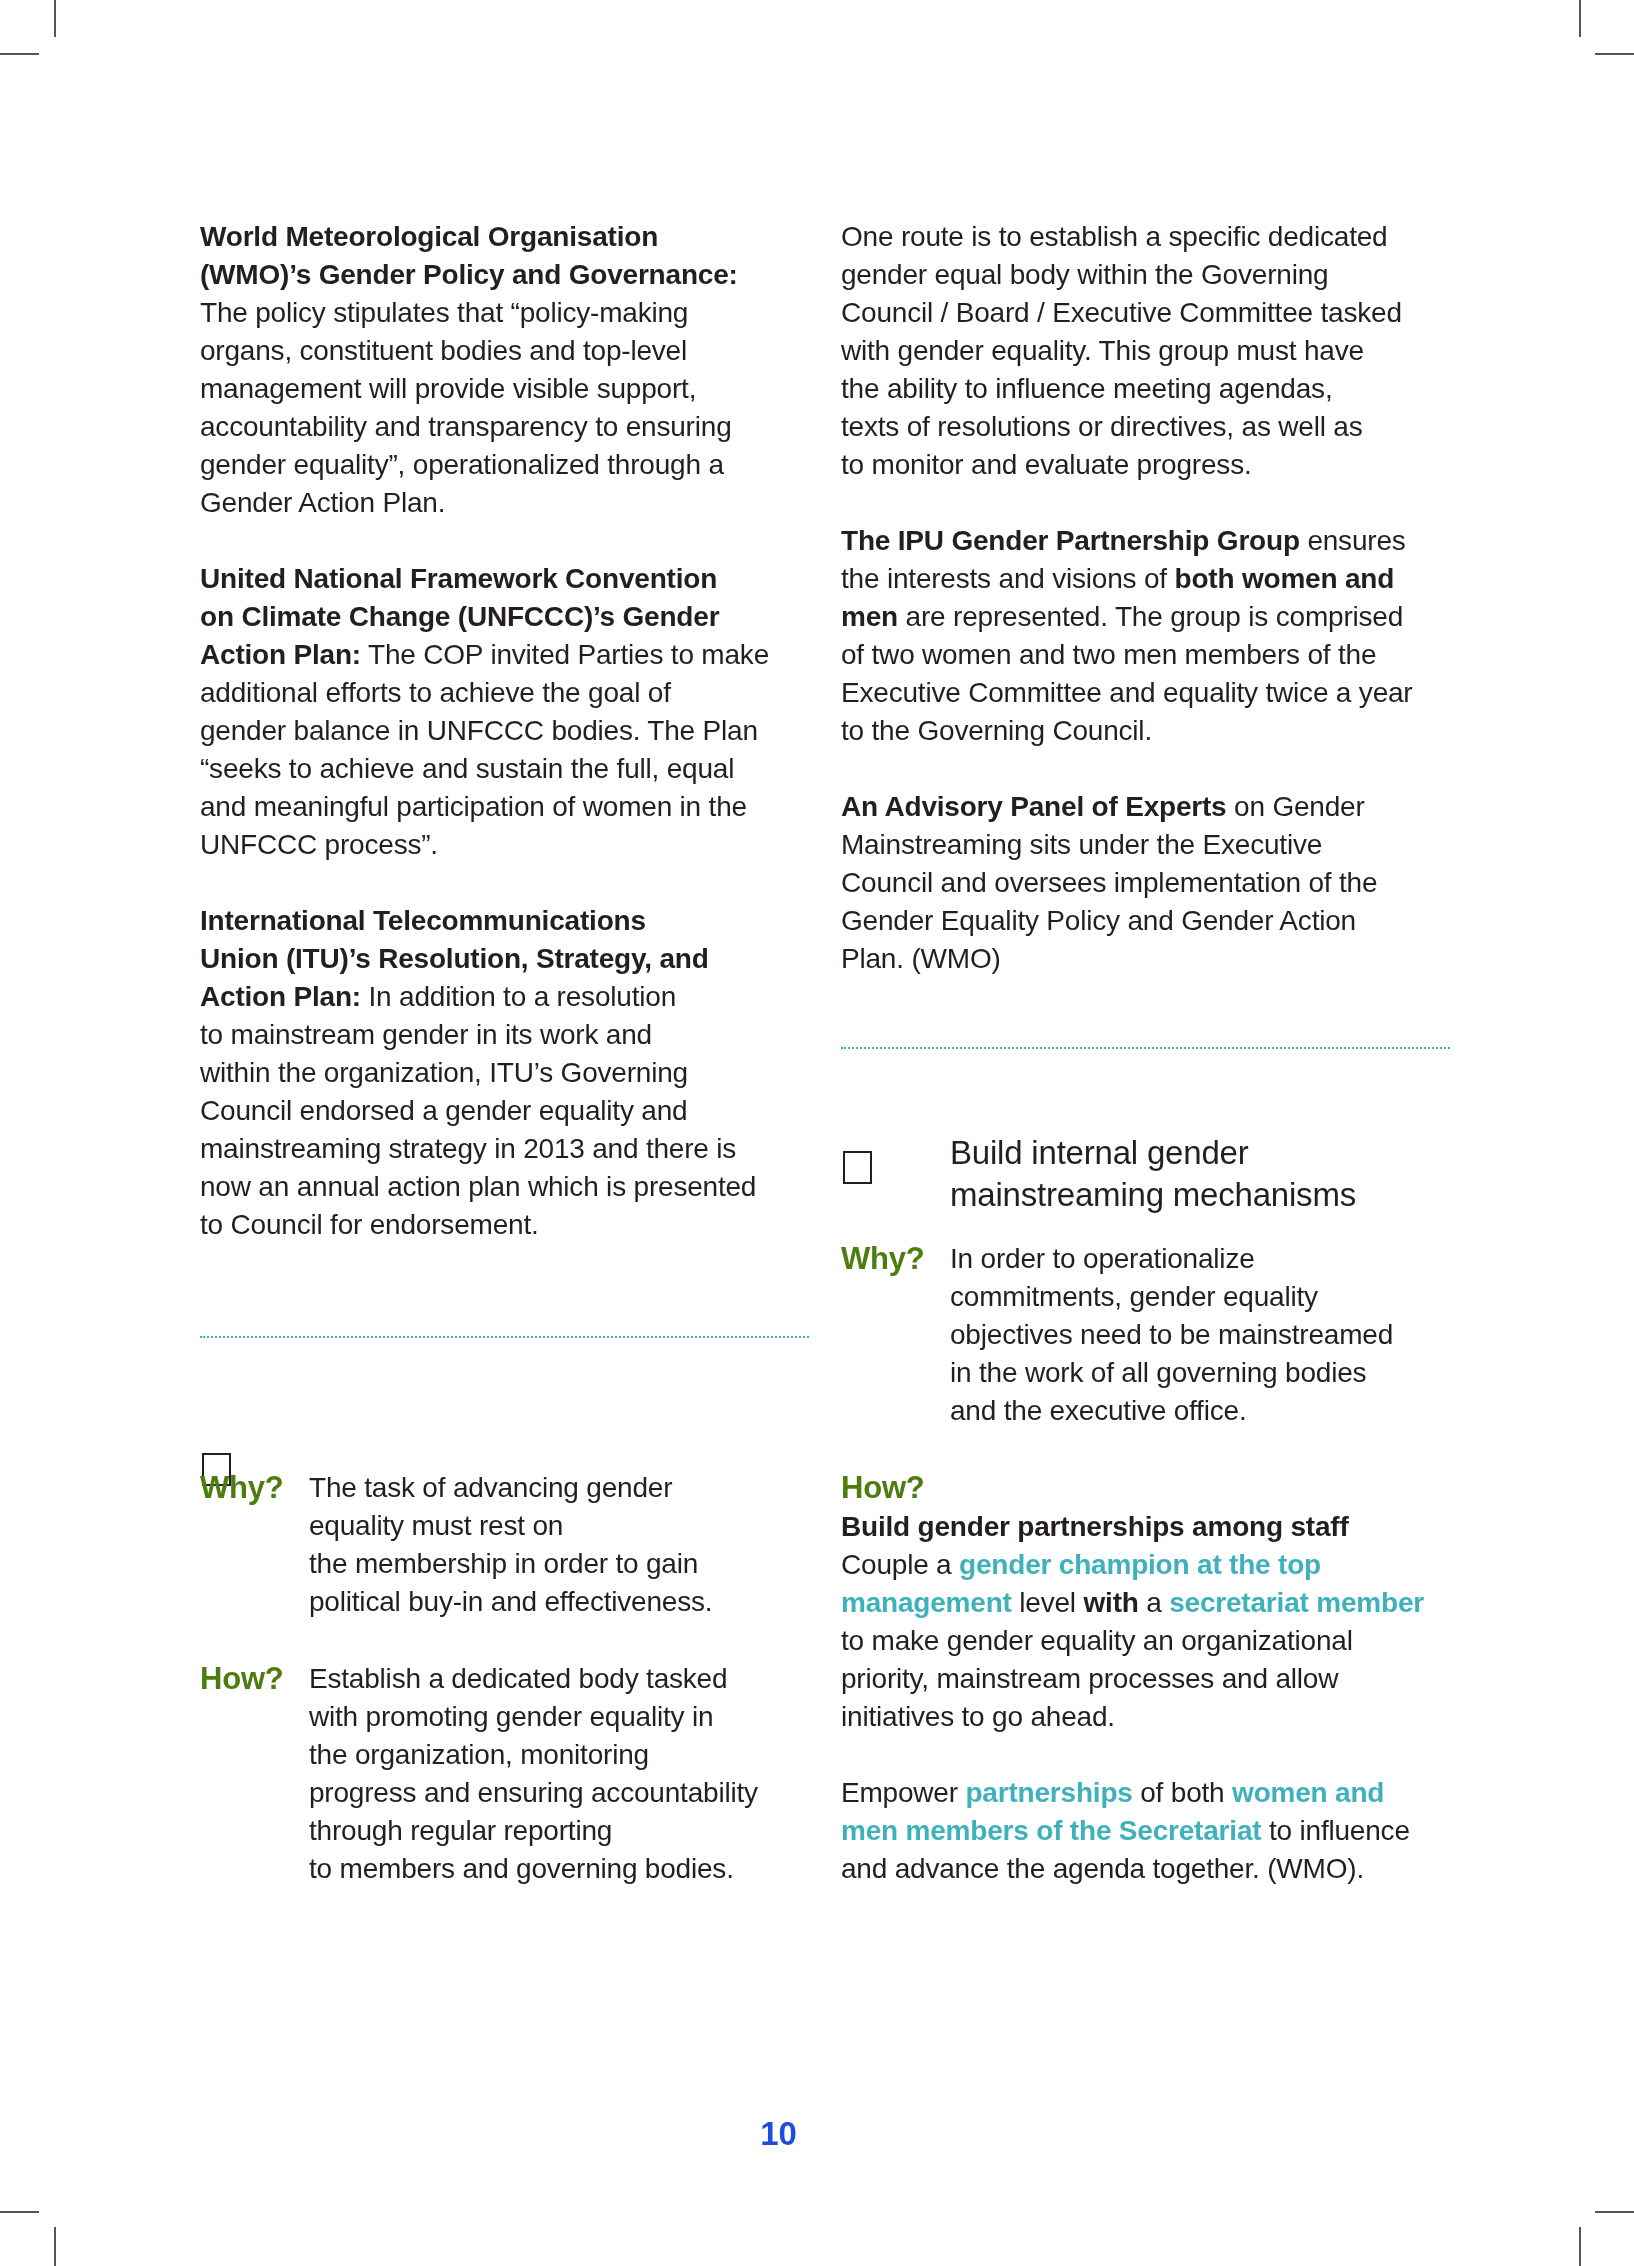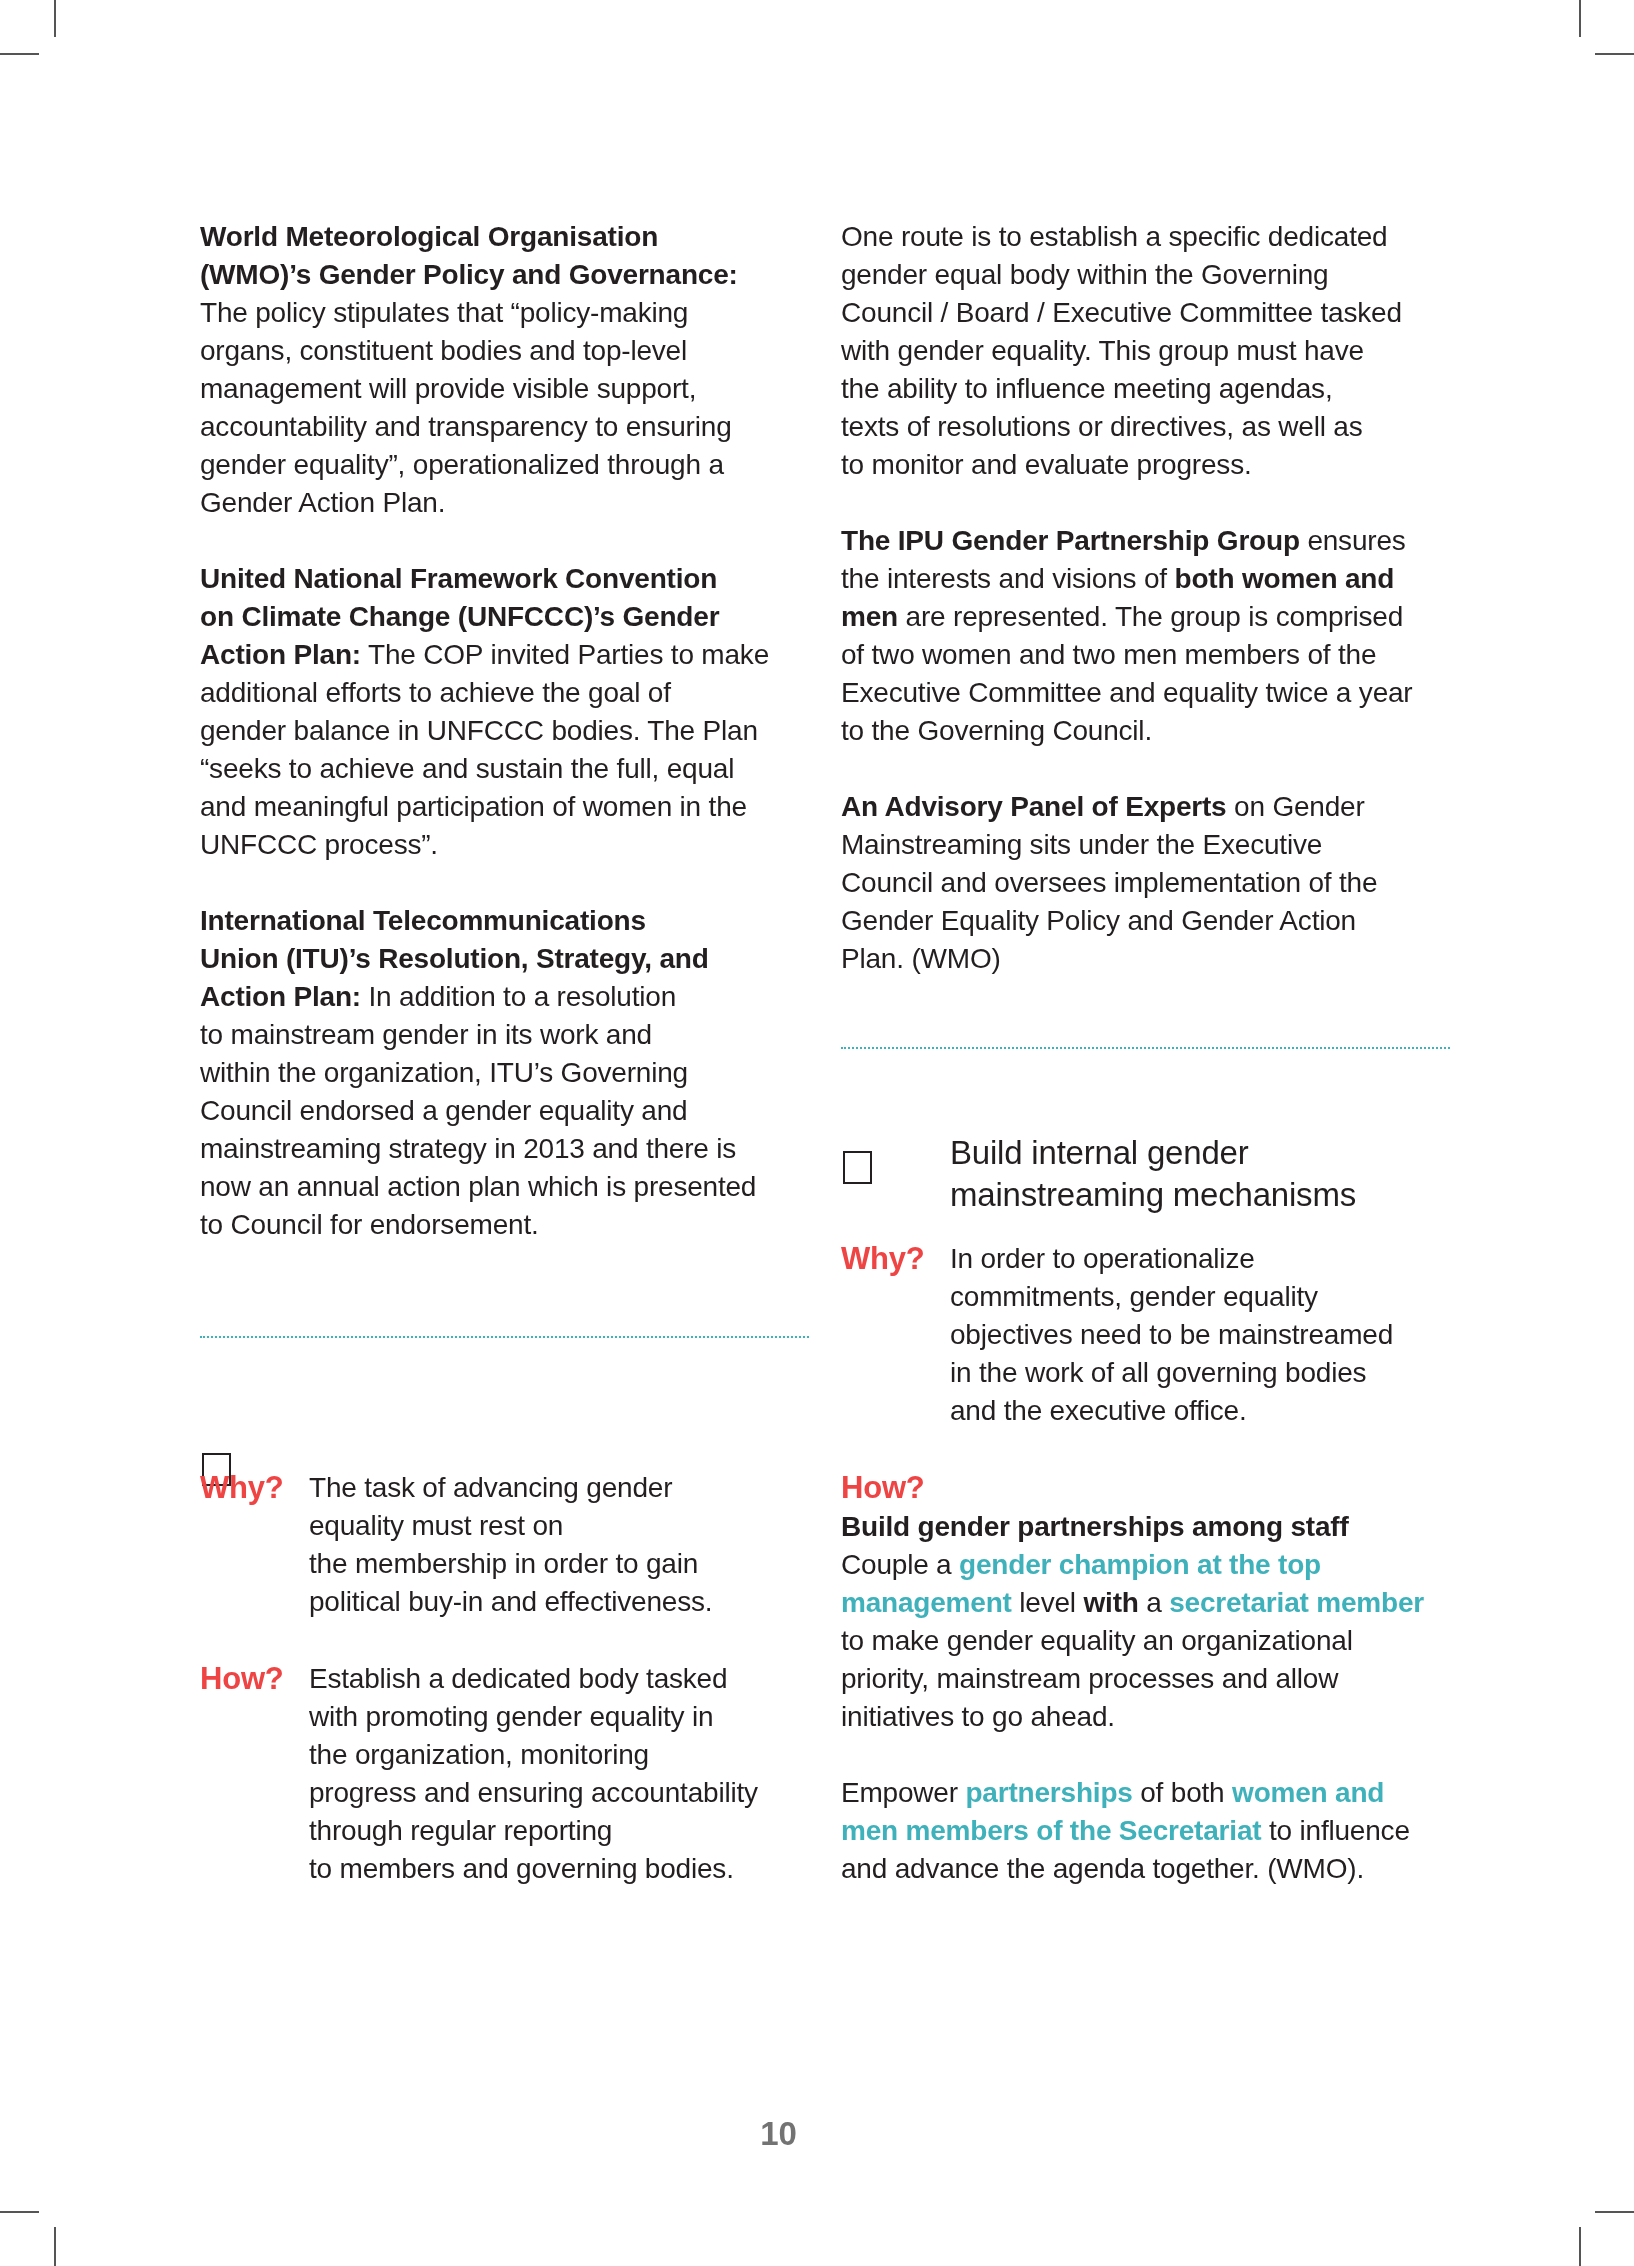--- a/index.html
+++ b/index.html
@@ -21,26 +21,26 @@
   .section-head { position: relative; padding-left: 109px; }
   .checkbox {
     position: absolute; left: 1.8px; top: 18.5px; width: 29.5px; height: 33px;
     border: 2.8px solid #231f20; box-sizing: border-box; background: #fff;
   }
   .section-title {
     font-size: 33px; line-height: 42px; font-weight: normal; margin: 0;
   }
   .qa { position: relative; padding-left: 109px; margin-top: 0; }
   .qa-label {
-    position: absolute; left: 0; top: 0; color: #ef4444; font-weight: bold; font-size: 31px;
+    position: absolute; left: 0; top: 0; color: #4d7c0f; font-weight: bold; font-size: 31px;
   }
   .qa-text { white-space: pre-line; }
   .page-num {
     position: absolute; left: 0; width: 1557px; top: 2115px; text-align: center;
-    font-size: 33px; font-weight: bold; color: #737373;
+    font-size: 33px; font-weight: bold; color: #1d4ed8;
   }
 </style>
 </head>
 <body>
 
 <div class="crop" style="left:54px;top:0;width:1.8px;height:37px;"></div>
 <div class="crop" style="left:0;top:53px;width:39px;height:1.8px;"></div>
 <div class="crop" style="left:1579px;top:0;width:1.8px;height:37px;"></div>
 <div class="crop" style="left:1595px;top:53px;width:40px;height:1.8px;"></div>
 <div class="crop" style="left:54px;top:2227px;width:1.8px;height:40px;"></div>

